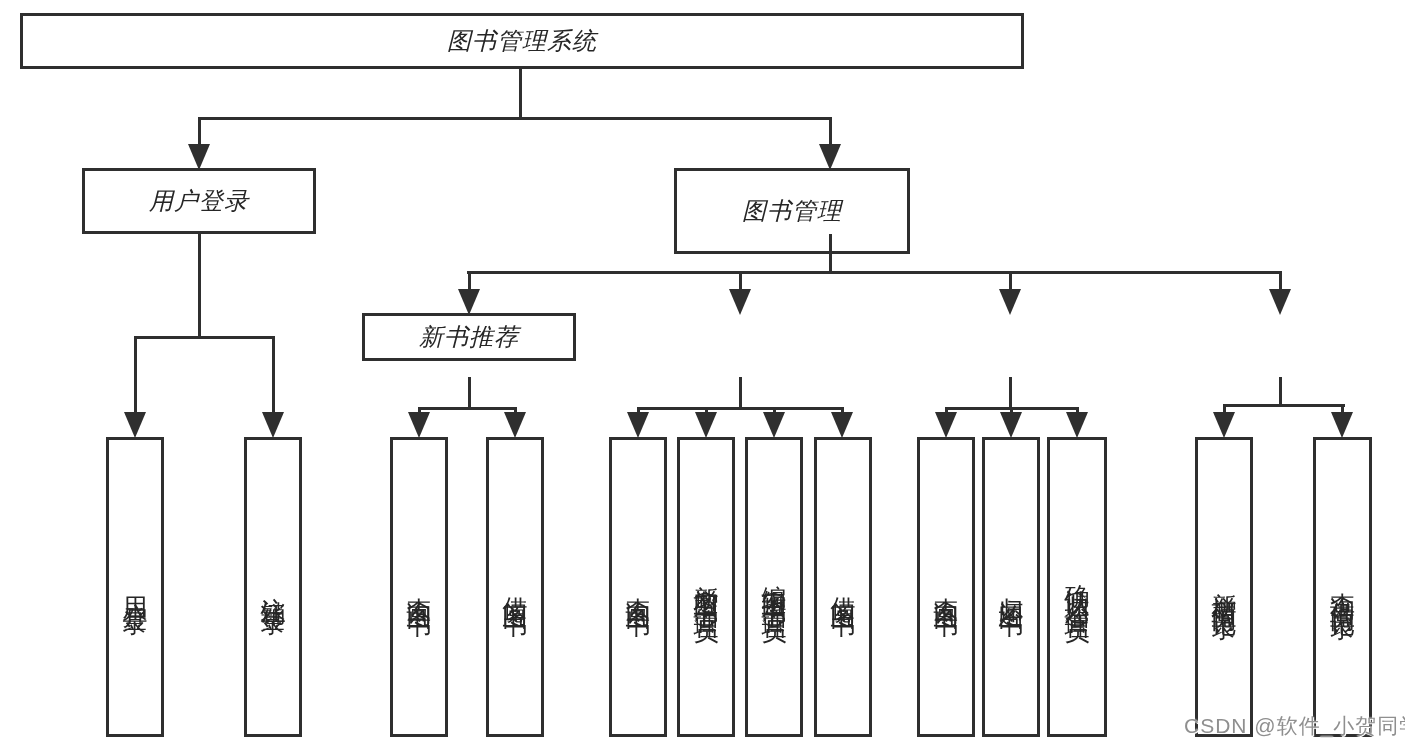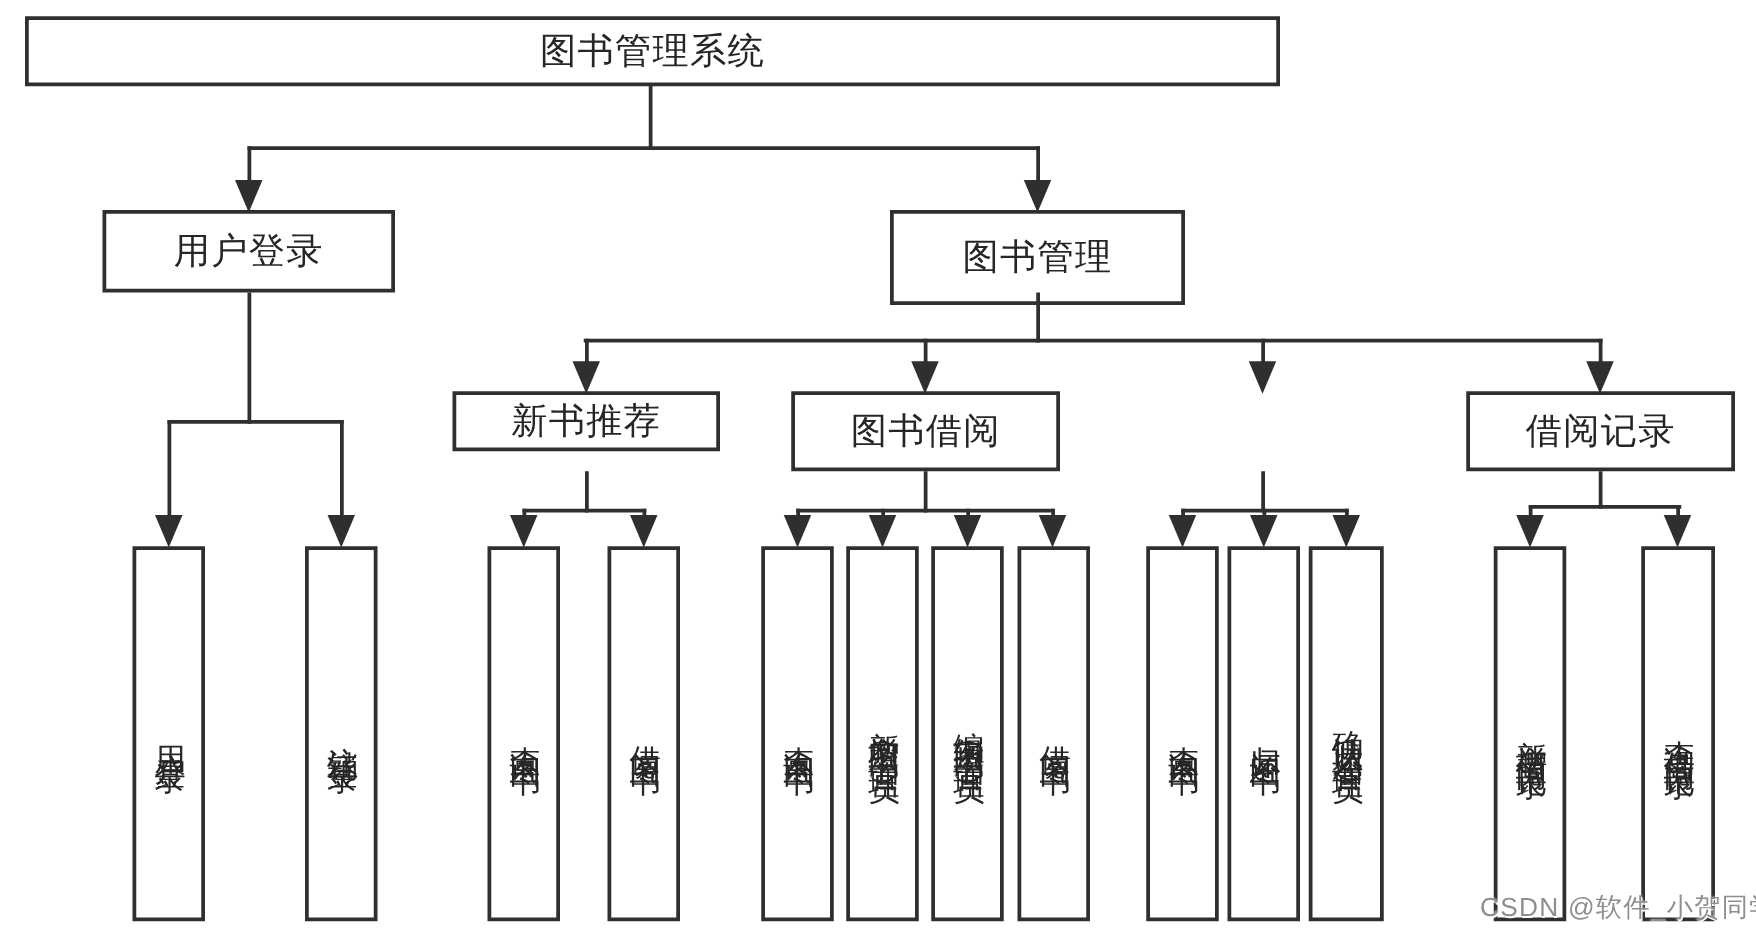--- a/index.html
+++ b/index.html
@@ -19,21 +19,21 @@
   }
   .box{
     position:absolute;
     border:3px solid var(--line);
     background:var(--fill);
     display:flex;
     align-items:center;
     justify-content:center;
     color:var(--text);
   }
-  .hlabel{font-size:29px;letter-spacing:1px;}
+  .hlabel{font-size:24px;letter-spacing:1px;font-style:italic;}
   .vlabel{
     writing-mode:vertical-rl;
     text-orientation:mixed;
     font-size:25px;
     letter-spacing:5px;
     line-height:1;
     color:var(--text);
     white-space:nowrap;
   }
   .line{position:absolute;background:var(--line);}
@@ -61,36 +61,30 @@
 <div class="canvas">
 
   <div class="box" style="left:20px;top:13px;width:1004px;height:56px">
     <span class="hlabel">图书管理系统</span>
   </div>
 
   <div class="box" style="left:82px;top:168px;width:234px;height:66px">
     <span class="hlabel">用户登录</span>
   </div>
 
-  <div class="box" style="left:712px;top:168px;width:236px;height:76px">
+  <div class="box" style="left:674px;top:168px;width:236px;height:86px">
     <span class="hlabel">图书管理</span>
   </div>
 
   <div class="box" style="left:362px;top:313px;width:214px;height:48px">
     <span class="hlabel">新书推荐</span>
   </div>
 
-  <div class="box" style="left:633px;top:313px;width:215px;height:64px">
-    <span class="hlabel">图书借阅</span>
-  </div>
 
 
-  <div class="box" style="left:1173px;top:313px;width:215px;height:64px">
-    <span class="hlabel">借阅记录</span>
-  </div>
 
   <div class="box" style="left:106px;top:437px;width:58px;height:300px">
     <span class="vlabel">用户登录</span>
   </div>
   <div class="box" style="left:244px;top:437px;width:58px;height:300px">
     <span class="vlabel">注销登录</span>
   </div>
 
   <div class="box" style="left:390px;top:437px;width:58px;height:300px">
     <span class="vlabel">查询图书</span>

